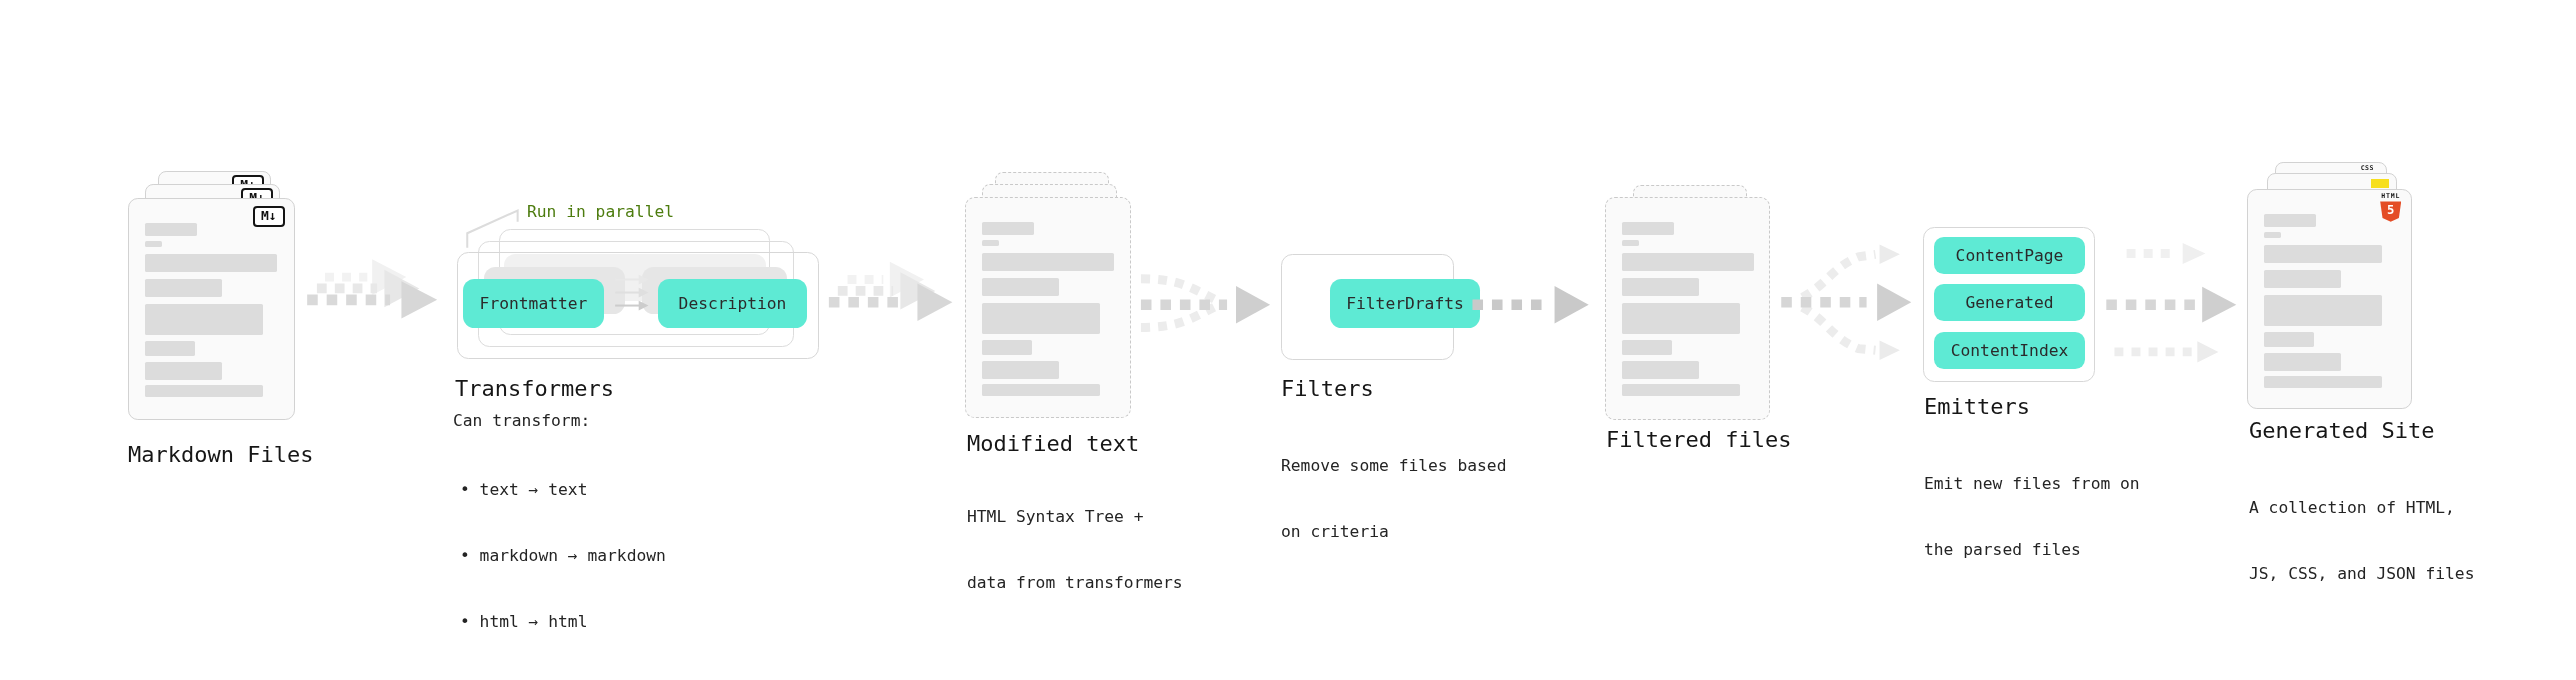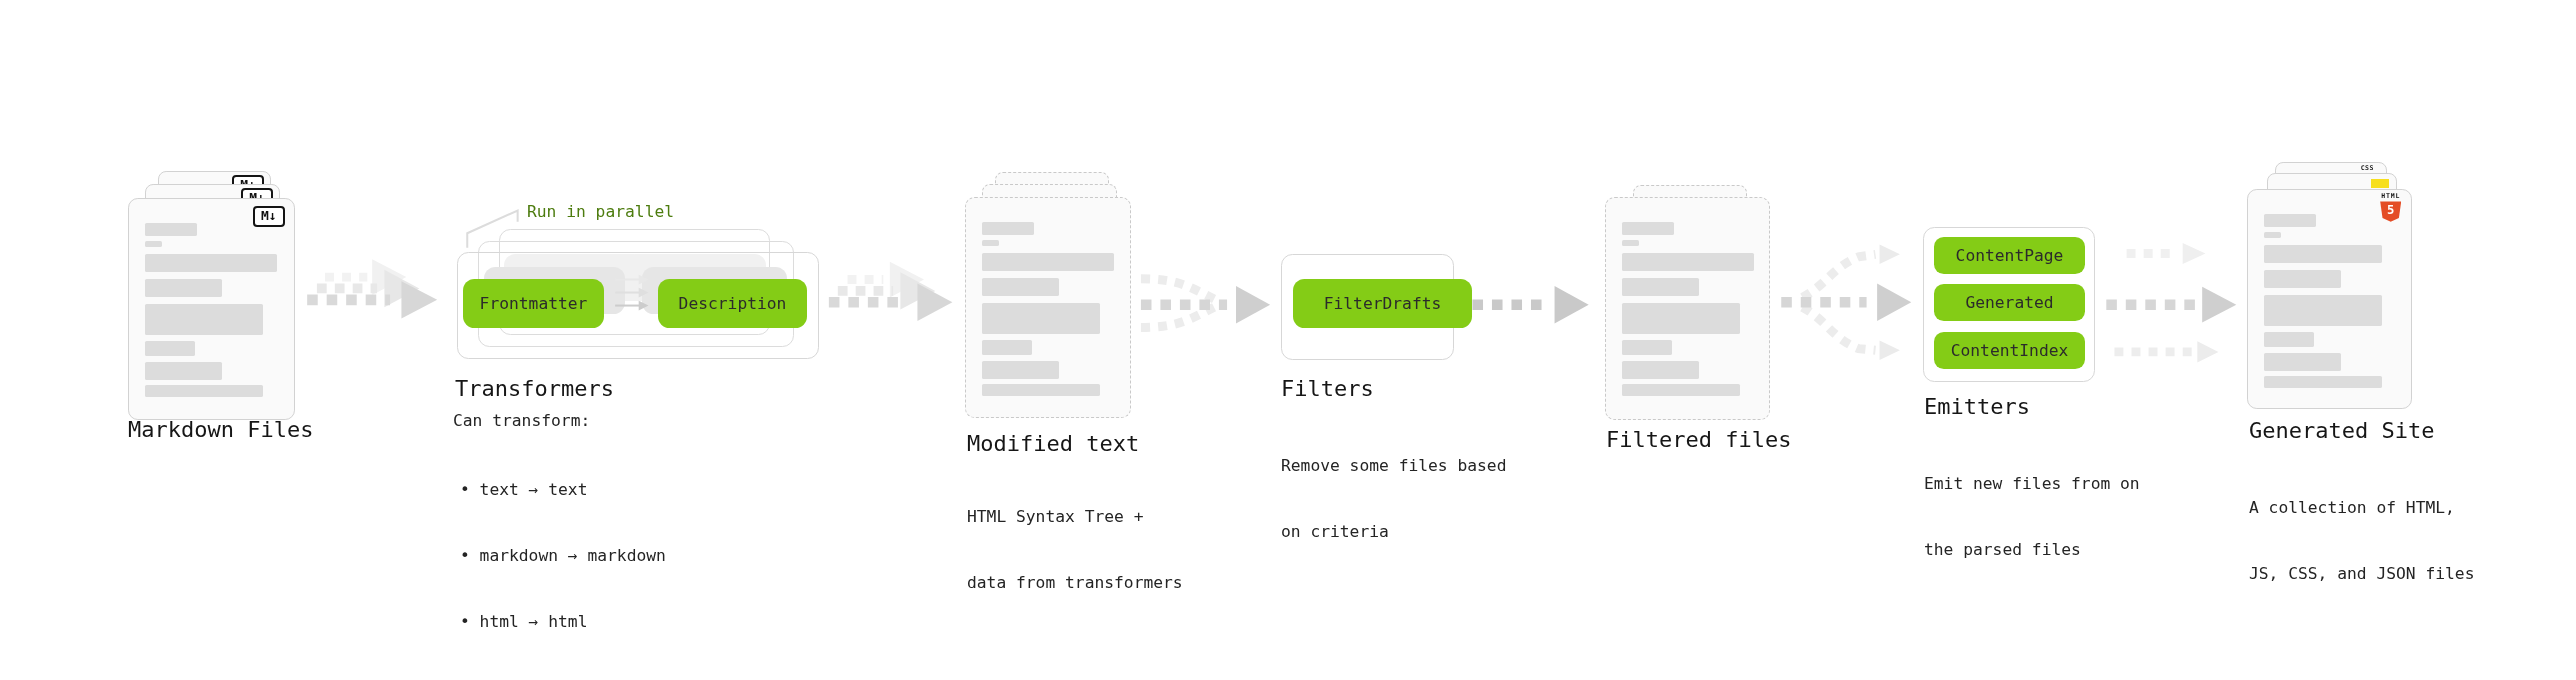--- a/index.html
+++ b/index.html
@@ -17,21 +17,21 @@
   .b5{top:105px;width:118px;height:31px}.b6{top:142px;width:50px;height:14.6px}
   .b7{top:163px;width:77px;height:18px}.b8{top:186px;width:118px;height:12.2px}
   .gs-f .b3,.gs-f .b5,.gs-f .b8{width:118px}
 
   .label{position:absolute;font-size:22px;color:#161616;white-space:pre;}
   .desc{position:absolute;font-size:16.3px;line-height:22px;color:#242424;white-space:pre;}
   .note{position:absolute;font-size:16.3px;color:#4d7c0f;white-space:pre;}
 
   .outline{position:absolute;border:1.6px solid #dcdcdc;border-radius:11.4px;box-sizing:border-box;background:transparent;}
   .outline.front{border-color:#d7d7d7;}
-  .pill{position:absolute;background:#84cc16;border-radius:11.4px;display:flex;align-items:center;
+  .pill{position:absolute;background:#5eead4;border-radius:11.4px;display:flex;align-items:center;
         justify-content:center;font-size:16.3px;color:#2b2b2b;white-space:pre;}
   .ghost{position:absolute;border-radius:11.4px;}
   .g1{background:#e6e6e6;}.g2{background:#f1f1f1;}
   .empill{border-radius:9.8px;}
 
   
   .md-icon{position:absolute;width:32.5px;height:21px;border:2.4px solid #141414;border-radius:4.1px;background:#fff;
            color:#111;font-weight:bold;font-size:13px;line-height:16.3px;text-align:center;box-sizing:border-box;}
   .html5{position:absolute;right:7.3px;top:3.3px;width:26px;text-align:center;}
   .html5 .h5label{font-size:6.5px;font-weight:bold;color:#111;line-height:7.3px;letter-spacing:0.8px;}
@@ -42,21 +42,21 @@
   .cssbadge .t{font-size:6.5px;font-weight:bold;color:#222;line-height:6.5px;letter-spacing:0.4px;}
   .cssbadge .u{height:2.4px;background:#2f6be4;margin-top:0.8px;border-radius:0.8px;}
   .jsbadge{position:absolute;right:7.3px;top:4.9px;width:18px;height:9px;background:#f7df1e;}
 
   
   .md-b1{left:158px;top:171px;width:113px;height:57px}
   .md-b2{left:145px;top:184px;width:135px;height:57px}
   .md-f {left:128px;top:198px;width:167px;height:222px}
   .md-b1 .md-icon,.md-b2 .md-icon{right:5.7px;top:3.3px;}
   .md-f .md-icon{right:9px;top:6.5px;}
-  .lbl-md{left:128px;top:417px}
+  .lbl-md{left:128px;top:442px}
 
   
   .tf-box3{left:499px;top:229px;width:271px;height:106px}
   .tf-box2{left:478px;top:241px;width:316px;height:106px}
   .tf-box1{left:457px;top:252px;width:362px;height:107px}
   .gF2{left:504px;top:254px;width:141px;height:47px}
   .gF1{left:484px;top:267px;width:141px;height:47px}
   .pF {left:463px;top:279px;width:141px;height:49px}
   .gD2{left:626px;top:254px;width:140px;height:47px}
   .gD1{left:642px;top:267px;width:145px;height:47px}
@@ -68,21 +68,21 @@
 
   
   .mo-b1{left:995px;top:172px;width:114px;height:57px}
   .mo-b2{left:982px;top:184px;width:135px;height:57px}
   .mo-f {left:965px;top:197px;width:166px;height:221px}
   .lbl-mo{left:967px;top:431px}
   .d-mo{left:967px;top:462px}
 
   
   .fl-box{left:1281px;top:254px;width:173px;height:106px}
-  .pFl{left:1293px;top:279px;width:179px;height:49px}
+  .pFl{left:1330px;top:279px;width:150px;height:49px}
   .h-fl{left:1281px;top:376px}
   .d-fl{left:1281px;top:411px}
 
   
   .ff-b1{left:1633px;top:185px;width:114px;height:57px}
   .ff-f {left:1605px;top:197px;width:165px;height:223px}
   .lbl-ff{left:1606px;top:427px}
 
   
   .em-box{left:1923px;top:227px;width:172px;height:155px}

